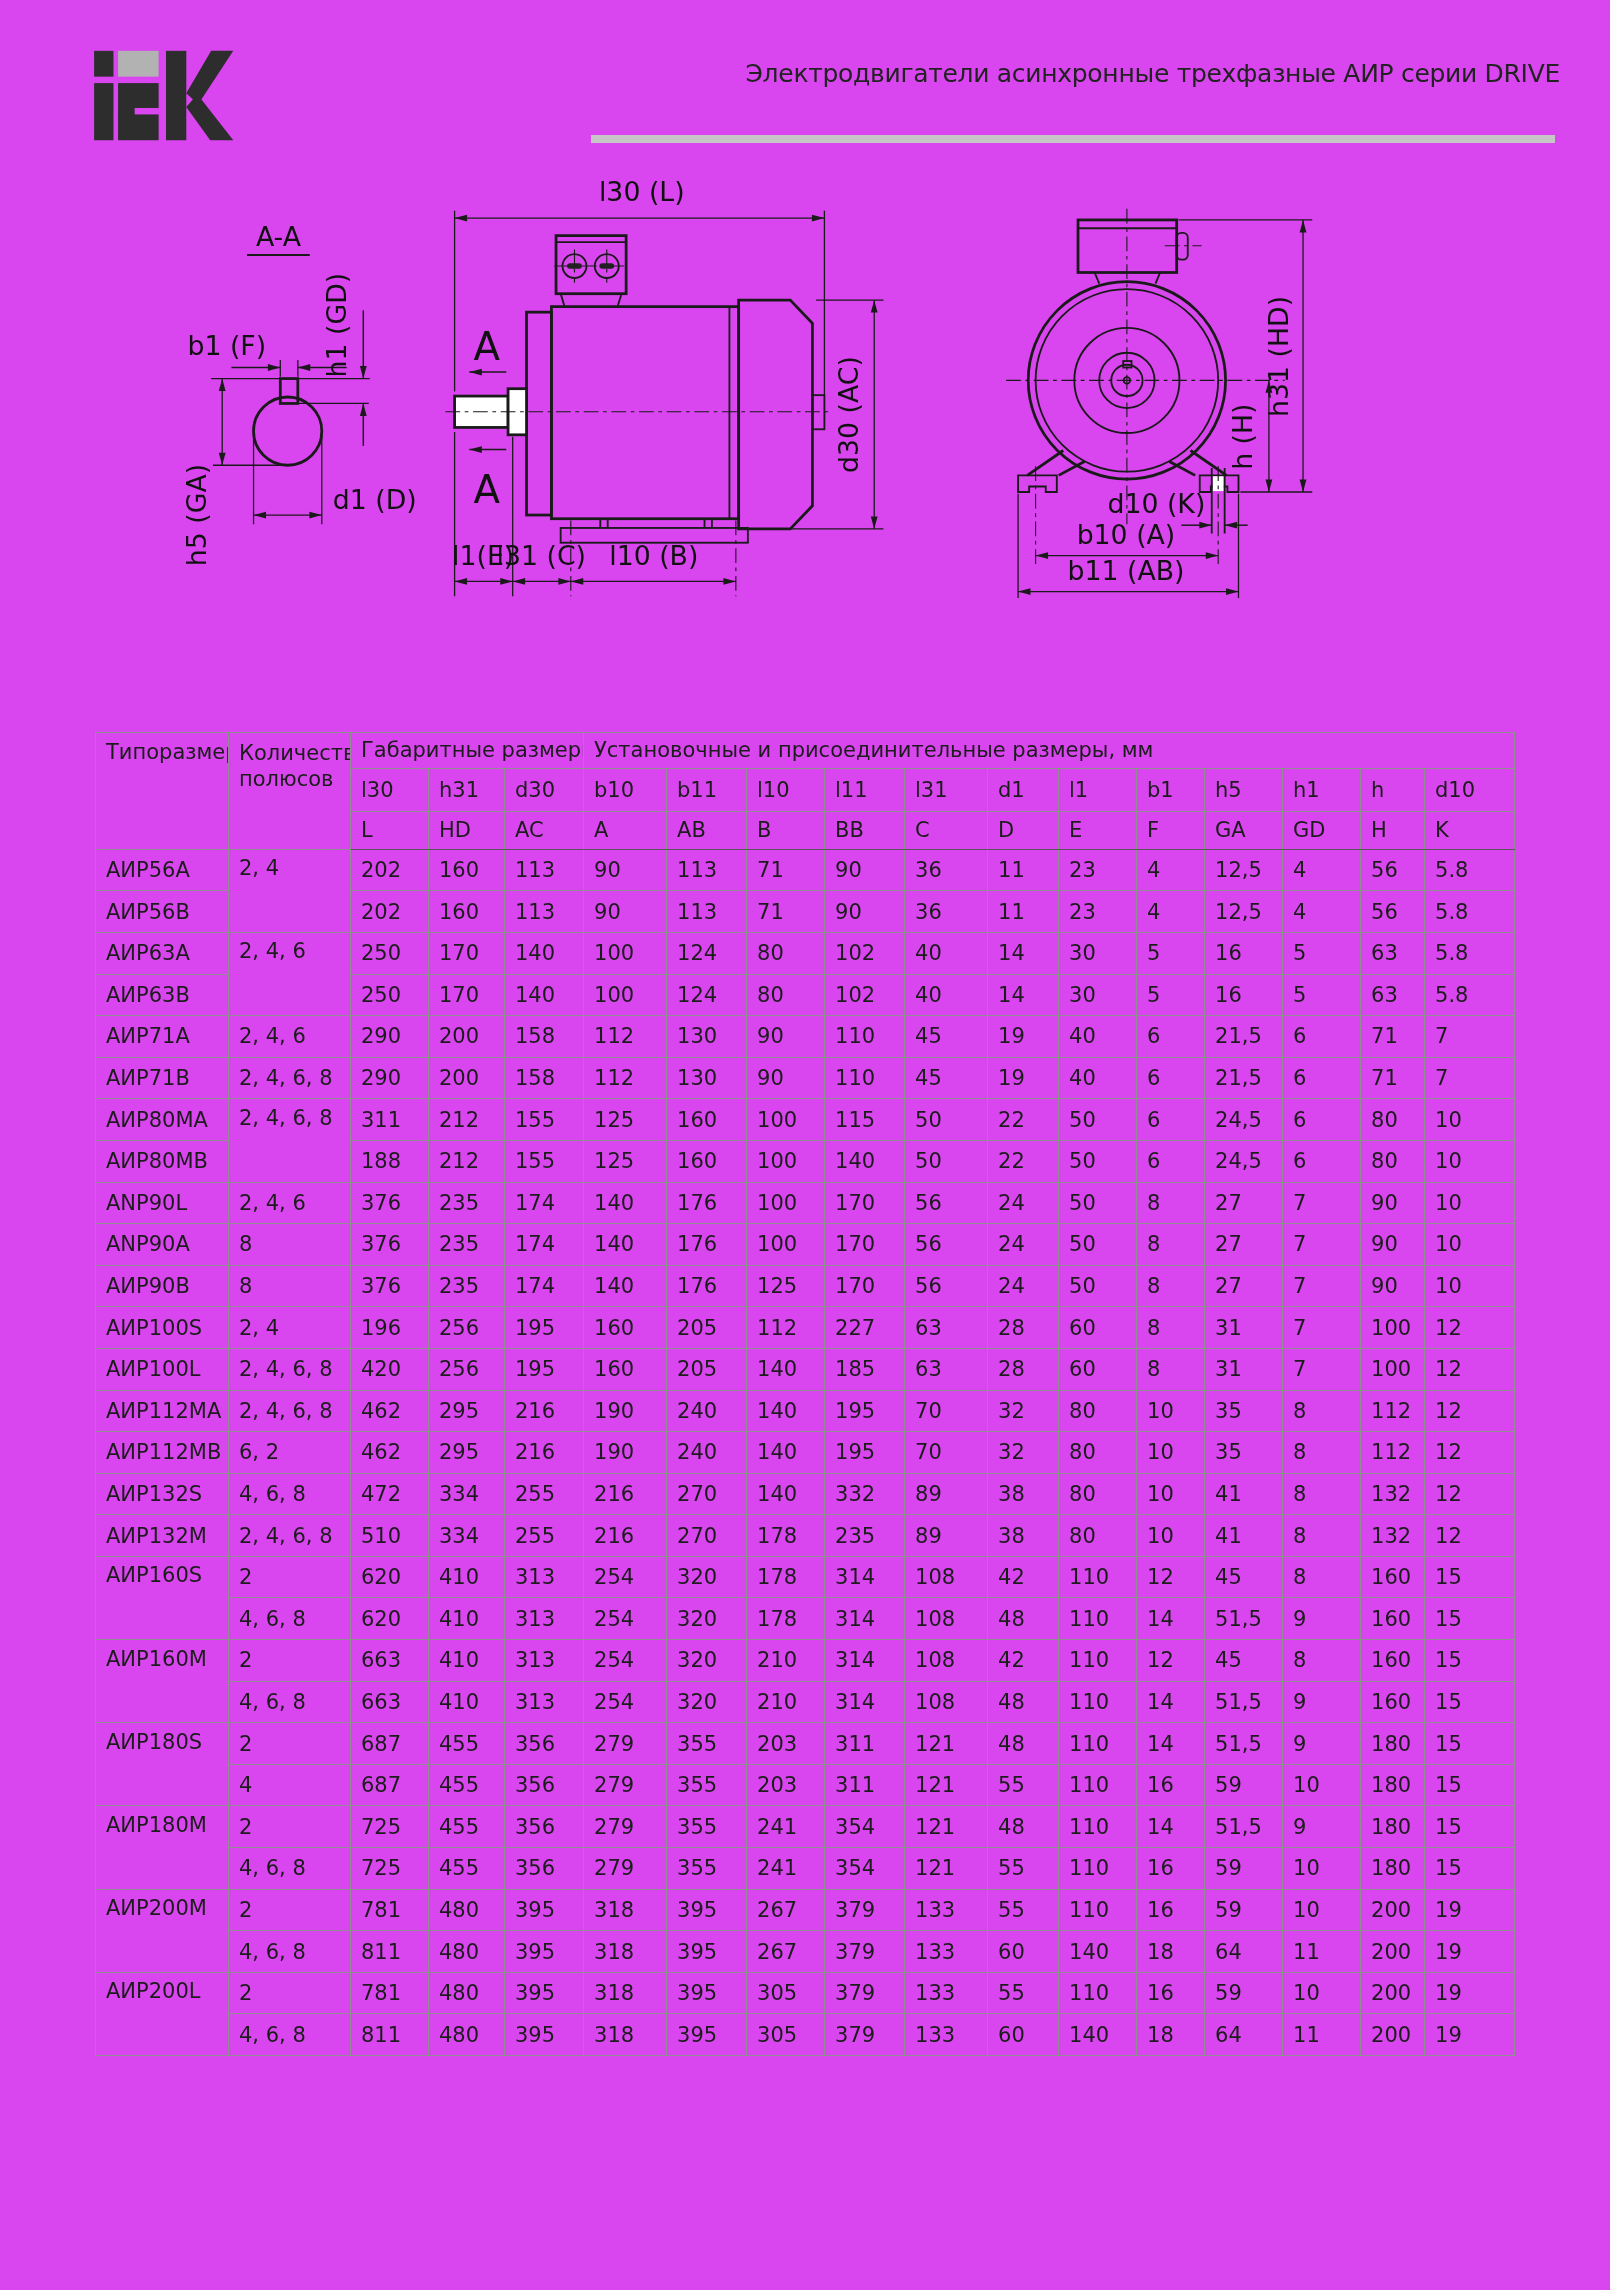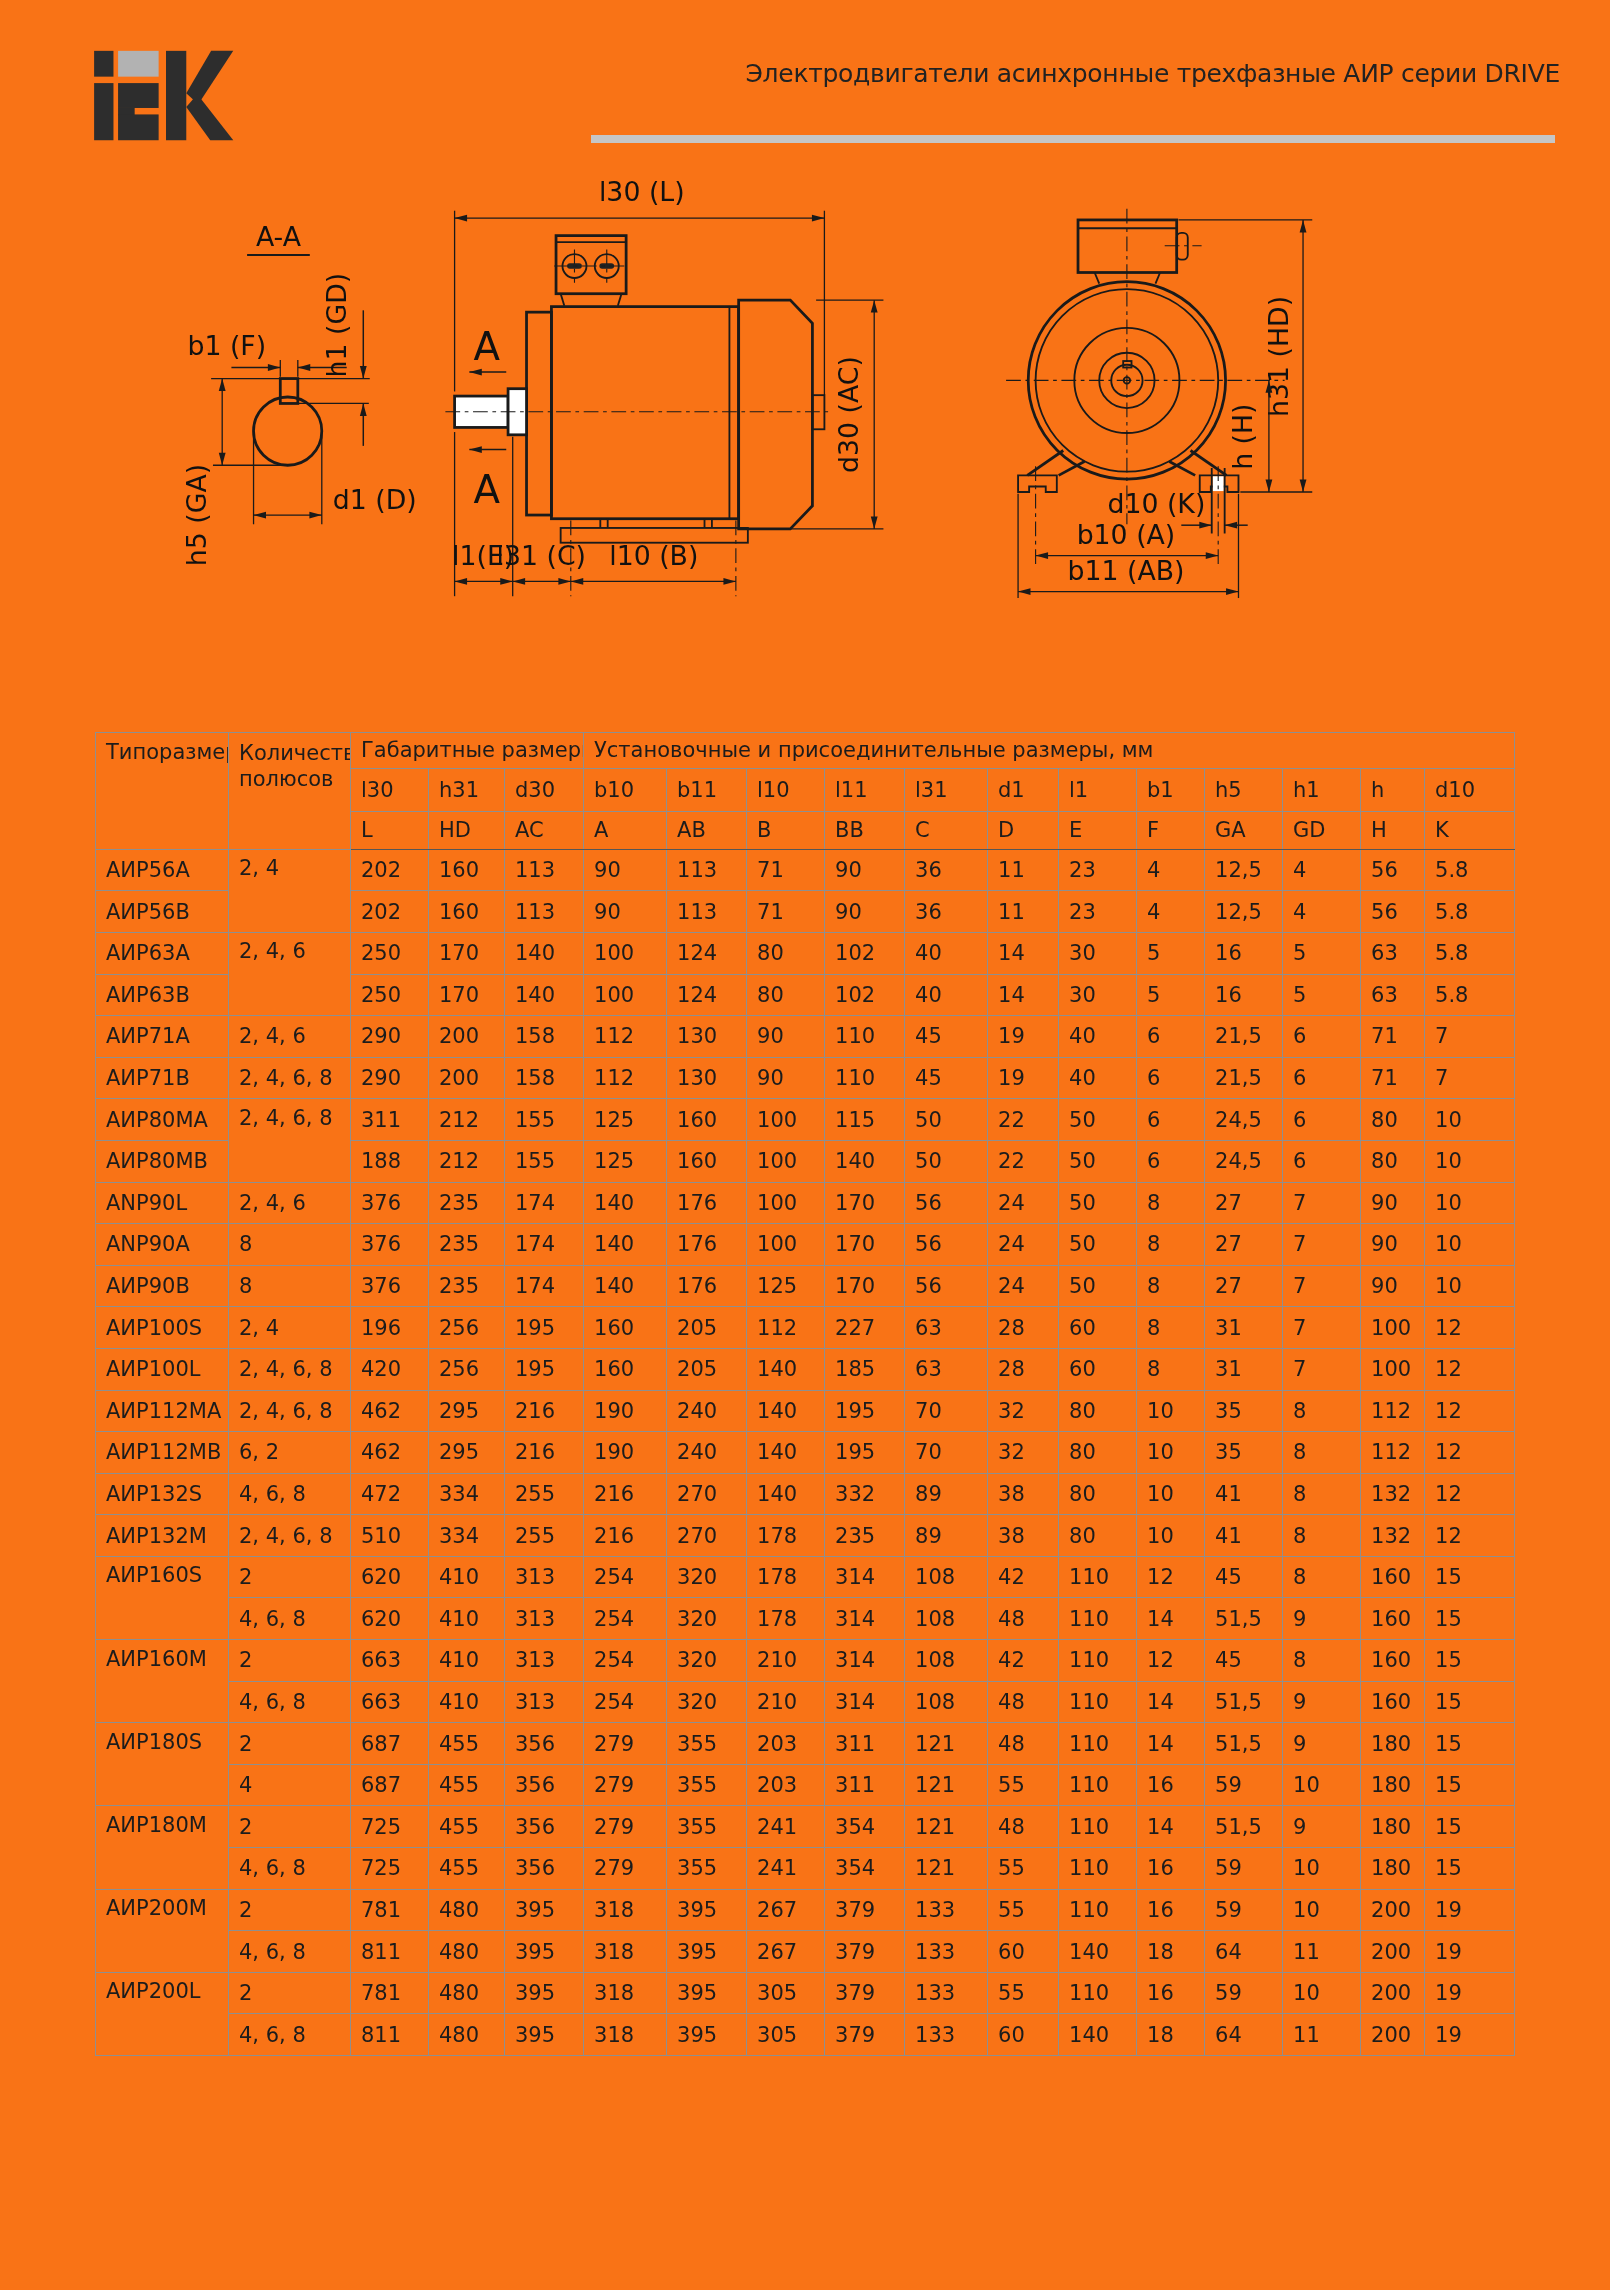--- a/index.html
+++ b/index.html
@@ -1,16 +1,16 @@
 <!DOCTYPE html>
 <html style="font-size:14.8px"><head>
 <meta charset="utf-8">
 <style>
   html,body{margin:0;padding:0;background:#e8e8e8;}
-  .page{position:relative;width:1611px;height:2291px;background:#f97316;margin:0 auto;
+  .page{position:relative;width:1611px;height:2291px;background:#d946ef;margin:0 auto;
         font-family:"DejaVu Sans","Liberation Sans",sans-serif;color:#1c1c1c;overflow:hidden;}
   
   .logo{position:absolute;left:92px;top:49px;}
   .doc-title{position:absolute;top:59px;right:51px;font-size:25px;color:#222;letter-spacing:-0.3px;white-space:nowrap;}
   .title-rule{position:absolute;left:591px;top:135px;width:964px;height:8.3px;background:#c6c6c6;}
   
   .drawing{position:absolute;left:0;top:148px;}
   .drawing text{font-size:29px;fill:#111;}
   .drawing .big{font-size:42px;}
   .obj{stroke:#1a1a1a;stroke-width:3;fill:none;}

